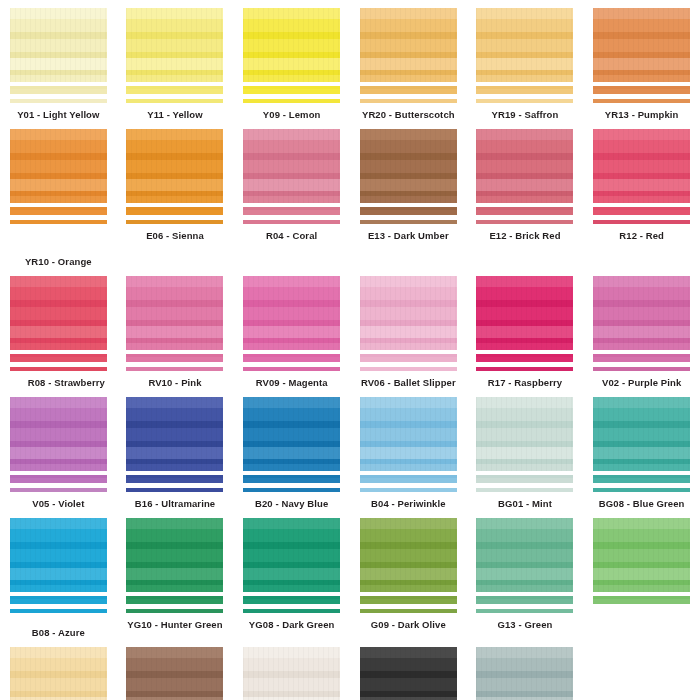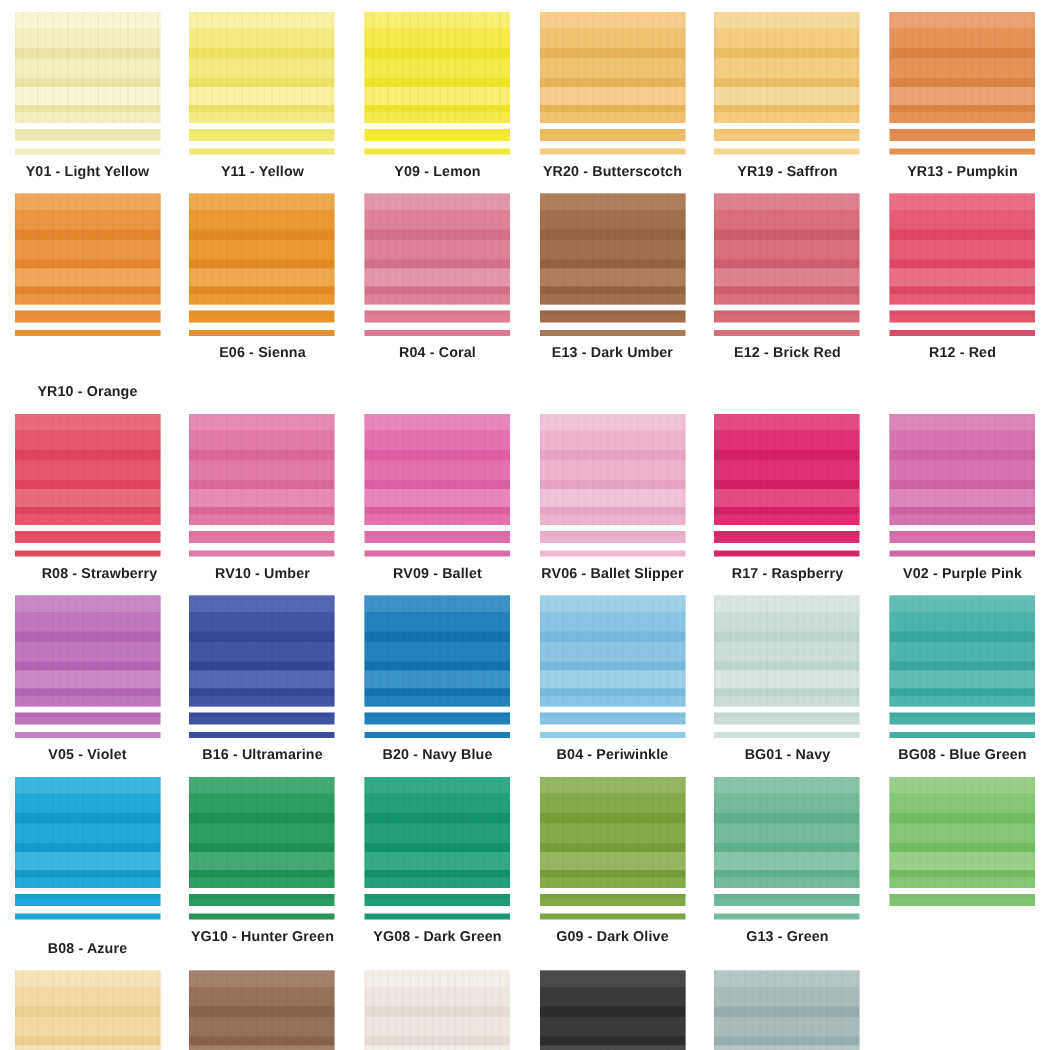--- a/index.html
+++ b/index.html
@@ -315,39 +315,39 @@
         <div class="band" style="top: 44px; height: 6px; background: rgb(217, 105, 153);"></div>
         <div class="band" style="top: 50px; height: 12px; background: rgb(231, 139, 181);"></div>
         <div class="band" style="top: 62px; height: 5px; background: rgb(217, 105, 153);"></div>
         <div class="band" style="top: 67px; height: 7px; background: rgb(226, 123, 168);"></div>
         <div class="band" style="top: 0px; height: 74px; opacity: 0.1; background: repeating-linear-gradient(90deg, rgba(0, 0, 0, 0.25) 0px, rgba(0, 0, 0, 0.25) 1px, rgba(255, 255, 255, 0) 1px, rgba(255, 255, 255, 0) 5px);"></div>
       </div>
       <div class="bar-thick" style="background: rgb(224, 119, 165);">
         <div class="band" style="top: 3px; height: 3px; background: rgb(217, 105, 153); opacity: 0.55;"></div>
       </div>
       <div class="bar-thin" style="background: rgb(221, 124, 168);"></div>
-      <div class="label" style="color: rgb(35, 31, 32);">RV10 - Umber</div>
+      <div class="label" style="color: rgb(35, 31, 32);">RV10 - Pink</div>
     </div>
     <div class="cell">
       <div class="block" style="background: rgb(227, 114, 174);">
         <div class="band" style="top: 0px; height: 11px; background: rgb(232, 133, 186);"></div>
         <div class="band" style="top: 11px; height: 13px; background: rgb(227, 114, 174);"></div>
         <div class="band" style="top: 24px; height: 7px; background: rgb(220, 95, 162);"></div>
         <div class="band" style="top: 31px; height: 13px; background: rgb(227, 114, 174);"></div>
         <div class="band" style="top: 44px; height: 6px; background: rgb(220, 95, 162);"></div>
         <div class="band" style="top: 50px; height: 12px; background: rgb(232, 133, 186);"></div>
         <div class="band" style="top: 62px; height: 5px; background: rgb(220, 95, 162);"></div>
         <div class="band" style="top: 67px; height: 7px; background: rgb(227, 114, 174);"></div>
         <div class="band" style="top: 0px; height: 74px; opacity: 0.1; background: repeating-linear-gradient(90deg, rgba(0, 0, 0, 0.25) 0px, rgba(0, 0, 0, 0.25) 1px, rgba(255, 255, 255, 0) 1px, rgba(255, 255, 255, 0) 5px);"></div>
       </div>
       <div class="bar-thick" style="background: rgb(224, 109, 172);">
         <div class="band" style="top: 3px; height: 3px; background: rgb(220, 95, 162); opacity: 0.55;"></div>
       </div>
       <div class="bar-thin" style="background: rgb(219, 106, 167);"></div>
-      <div class="label" style="color: rgb(35, 31, 32);">RV09 - Ballet</div>
+      <div class="label" style="color: rgb(35, 31, 32);">RV09 - Magenta</div>
     </div>
     <div class="cell">
       <div class="block" style="background: rgb(238, 180, 206);">
         <div class="band" style="top: 0px; height: 11px; background: rgb(242, 194, 216);"></div>
         <div class="band" style="top: 11px; height: 13px; background: rgb(238, 180, 206);"></div>
         <div class="band" style="top: 24px; height: 7px; background: rgb(232, 164, 196);"></div>
         <div class="band" style="top: 31px; height: 13px; background: rgb(238, 180, 206);"></div>
         <div class="band" style="top: 44px; height: 6px; background: rgb(232, 164, 196);"></div>
         <div class="band" style="top: 50px; height: 12px; background: rgb(242, 194, 216);"></div>
         <div class="band" style="top: 62px; height: 5px; background: rgb(232, 164, 196);"></div>
@@ -477,21 +477,21 @@
         <div class="band" style="top: 44px; height: 6px; background: rgb(189, 213, 205);"></div>
         <div class="band" style="top: 50px; height: 12px; background: rgb(216, 230, 224);"></div>
         <div class="band" style="top: 62px; height: 5px; background: rgb(189, 213, 205);"></div>
         <div class="band" style="top: 67px; height: 7px; background: rgb(204, 222, 215);"></div>
         <div class="band" style="top: 0px; height: 74px; opacity: 0.1; background: repeating-linear-gradient(90deg, rgba(0, 0, 0, 0.25) 0px, rgba(0, 0, 0, 0.25) 1px, rgba(255, 255, 255, 0) 1px, rgba(255, 255, 255, 0) 5px);"></div>
       </div>
       <div class="bar-thick" style="background: rgb(203, 220, 213);">
         <div class="band" style="top: 3px; height: 3px; background: rgb(189, 213, 205); opacity: 0.55;"></div>
       </div>
       <div class="bar-thin" style="background: rgb(207, 224, 217);"></div>
-      <div class="label" style="color: rgb(35, 31, 32);">BG01 - Navy</div>
+      <div class="label" style="color: rgb(35, 31, 32);">BG01 - Mint</div>
     </div>
     <div class="cell">
       <div class="block" style="background: rgb(77, 181, 169);">
         <div class="band" style="top: 0px; height: 11px; background: rgb(98, 190, 180);"></div>
         <div class="band" style="top: 11px; height: 13px; background: rgb(77, 181, 169);"></div>
         <div class="band" style="top: 24px; height: 7px; background: rgb(56, 166, 153);"></div>
         <div class="band" style="top: 31px; height: 13px; background: rgb(77, 181, 169);"></div>
         <div class="band" style="top: 44px; height: 6px; background: rgb(56, 166, 153);"></div>
         <div class="band" style="top: 50px; height: 12px; background: rgb(98, 190, 180);"></div>
         <div class="band" style="top: 62px; height: 5px; background: rgb(56, 166, 153);"></div>

